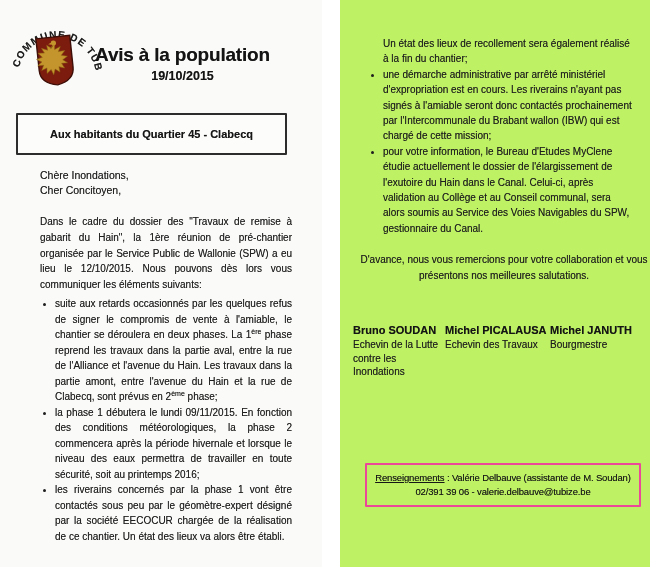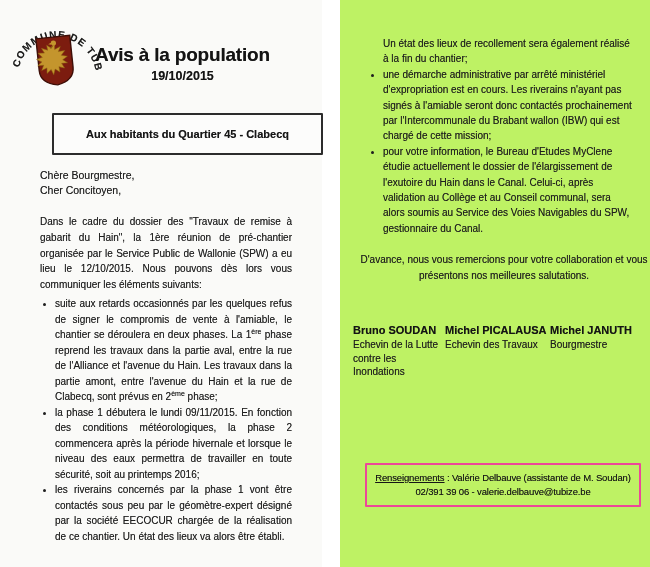--- a/index.html
+++ b/index.html
@@ -14,21 +14,21 @@
   .sheet-right{left:340px;width:310px;}
 
   
   .logo{position:absolute;left:8px;top:2px;width:94px;height:110px;}
   .title-block{position:absolute;left:60px;top:44px;width:245px;text-align:center;}
   .doc-title{font-size:19px;font-weight:bold;color:#141414;letter-spacing:-0.2px;}
   .doc-date{font-size:12.5px;font-weight:bold;color:#141414;margin-top:3px;}
   .banner-box{position:absolute;left:16px;top:113px;width:267px;height:38px;
     border:2px solid #2c2c2c;border-radius:1px;background:#fcfcfb;
     display:flex;align-items:center;justify-content:center;
-    font-size:11px;font-weight:bold;color:#161616;margin-left:36px;}
+    font-size:11px;font-weight:bold;color:#161616;}
   .greeting{position:absolute;left:40px;top:168px;font-size:10.5px;line-height:15px;}
   .intro{position:absolute;left:40px;top:214px;width:252px;
     font-size:10px;line-height:15.8px;text-align:justify;}
   .bullets-left{position:absolute;left:40px;top:296px;width:252px;
     font-size:10px;line-height:15.5px;}
   ul.blist{margin:0;padding-left:15px;}
   ul.blist li{text-align:justify;}
   ul.blist li::marker{font-size:9px;}
   li.no-marker{list-style:none;}
   .sup{font-size:7px;vertical-align:super;line-height:0;}
@@ -78,21 +78,21 @@
   <div class="title-block">
     <div class="doc-title">Avis à la population</div>
     <div class="doc-date">19/10/2015</div>
   </div>
 
   <div class="banner-box">
     <span>Aux habitants du Quartier 45 - Clabecq</span>
   </div>
 
   <div class="greeting">
-    <div>Chère Bourgmestre,</div>
+    <div>Chère Inondations,</div>
     <div>Cher Concitoyen,</div>
   </div>
 
   <div class="intro">Dans le cadre du dossier des "Travaux de remise à gabarit du Hain", la 1ère réunion de pré-chantier organisée par le Service Public de Wallonie (SPW) a eu lieu le 12/10/2015. Nous pouvons dès lors vous communiquer les éléments suivants:</div>
 
   <div class="bullets-left">
     <ul class="blist">
       <li><span>suite aux retards occasionnés par les quelques refus de signer le compromis de vente à l'amiable, le chantier se déroulera en deux phases. La 1</span><span class="sup">ère</span><span> phase reprend les travaux dans la partie aval, entre la rue de l'Alliance et l'avenue du Hain. Les travaux dans la partie amont, entre l'avenue du Hain et la rue de Clabecq, sont prévus en 2</span><span class="sup">ème</span><span> phase;</span></li>
       <li>la phase 1 débutera le lundi 09/11/2015. En fonction des conditions météorologiques, la phase 2 commencera après la période hivernale et lorsque le niveau des eaux permettra de travailler en toute sécurité, soit au printemps 2016;</li>
       <li>les riverains concernés par la phase 1 vont être contactés sous peu par le géomètre-expert désigné par la société EECOCUR chargée de la réalisation de ce chantier. Un état des lieux va alors être établi.</li>

